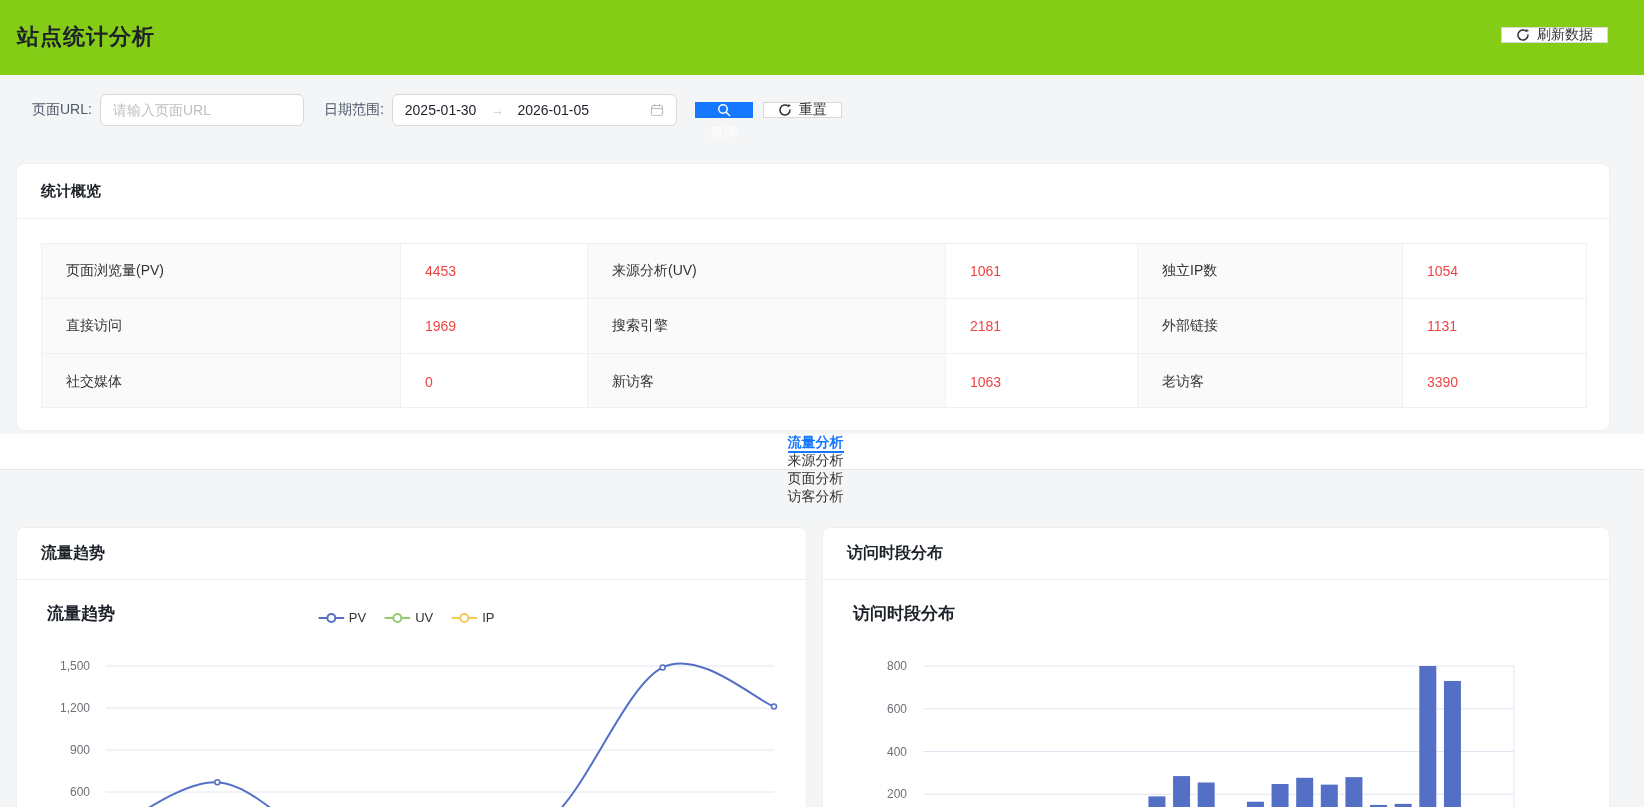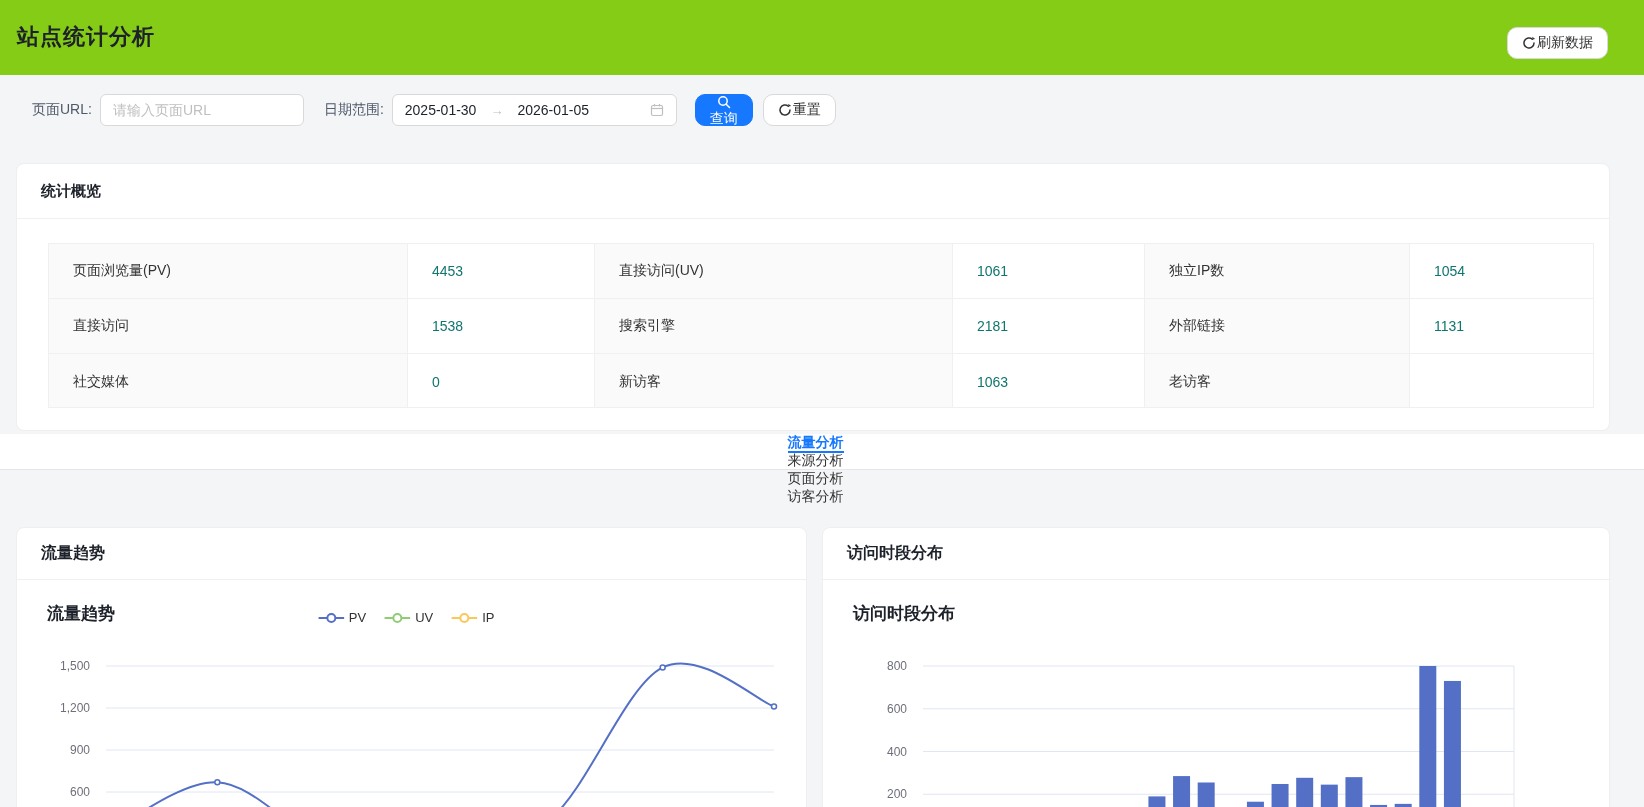--- a/index.html
+++ b/index.html
@@ -1,22 +1,22 @@
 <!DOCTYPE html>
 <html style="--primary: #1677ff;"><head>
 <meta charset="utf-8">
 <style>
   * { margin:0; padding:0; box-sizing:border-box; }
   html,body { width:1644px; height:807px; overflow:hidden;
     font-family:"Liberation Sans","DejaVu Sans",sans-serif;
     background:#f4f5f7; color:#1d2129; }
   .topbar { position:absolute; left:0; top:0; width:1644px; height:75px; background:#84cc16; }
   .page-title { position:absolute; left:17px; top:22px; font-size:22px; font-weight:700; color:#1d2129; letter-spacing:1px; }
-  .btn { display:inline-flex; align-items:center; gap:1px; height:32px; padding:0 14px;
-    border:1px solid #d9d9d9; border-radius:10px; background:#fff; font-size:14px; color:#333;
+  .btn { display:inline-flex; align-items:center; gap:7px; height:16px; padding:0 14px;
+    border:1px solid #d9d9d9; border-radius:0; background:#fff; font-size:14px; color:#333;
     cursor:pointer; white-space:nowrap; }
   .btn.primary { background:var(--primary,#1677ff); border-color:var(--primary,#1677ff); color:#fff; }
   .refresh-btn { position:absolute; right:36px; top:27px; }
   
   .filter-row { position:absolute; left:32px; top:94px; height:32px; display:flex; align-items:center; }
   .f-label { font-size:14px; color:#4e5969; }
   .text-input { width:204px; height:32px; margin-left:8px; border:1px solid #d9d9d9; border-radius:6px;
     background:#fff; padding:0 12px; font-size:14px; color:#1d2129; font-family:inherit; }
   .text-input::placeholder { color:#bfbfbf; }
   .date-label { margin-left:20px; }
@@ -28,23 +28,23 @@
   .reset-btn { margin-left:10px; }
   
   .card { position:absolute; background:#fff; border:1px solid #efefef; border-radius:8px; }
   .card-head { display:flex; align-items:center; padding:0 24px; border-bottom:1px solid #f0f0f0; }
   .card-head .t { font-size:15px; font-weight:700; color:#1d2129; }
   .overview-card { left:16px; top:163px; width:1594px; height:268px; }
   .overview-card .card-head { height:55px; }
   
   .stats-table { position:absolute; left:24px; top:79px; width:1546px; height:165px;
     display:grid; grid-template-columns:359px 187px 358px 192px 265px 185px; grid-auto-rows:55px;
-    border:1px solid #f0f0f0; border-radius:0; overflow:hidden;margin-left:7px; }
+    border:1px solid #f0f0f0; border-radius:0; overflow:hidden; }
   .cell { display:flex; align-items:center; padding-left:24px; font-size:14px;
-    border-right:1px solid #f0f0f0; border-bottom:1px solid #f0f0f0; background:#fff; color:#0f766e; }
+    border-right:1px solid #f0f0f0; border-bottom:1px solid #f0f0f0; background:#fff; color:#ef4444; }
   .cell.lab { background:#fafafa; color:#333; }
   .cell:nth-child(6n) { border-right:none; }
   
   .tabstrip { position:absolute; left:0; top:434px; width:1644px; height:36px; background:#fff;
     border-bottom:1px solid #e5e6eb; display:flex; align-items:center; padding-left:17px;flex-direction:column; }
   .tab { position:relative; height:36px; display:flex; align-items:center; margin-right:30px;
     font-size:14px; color:#333; cursor:pointer; }
   .tab.active { color:var(--primary,#1677ff); font-weight:600; }
   .tab.active::after { content:""; position:absolute; left:0; right:0; bottom:-1px; height:2px;
     background:var(--primary,#1677ff); }
@@ -115,37 +115,38 @@
   </button>
 </div>
 
 <div class="card overview-card">
   <div class="card-head">
     <span class="t">统计概览</span>
   </div>
   <div class="stats-table">
     <div class="cell lab">页面浏览量(PV)</div>
     <div class="cell">4453</div>
-    <div class="cell lab">直接访问(UV)</div>
+    <div class="cell lab">来源分析(UV)</div>
     <div class="cell">1061</div>
     <div class="cell lab">独立IP数</div>
     <div class="cell">1054</div>
 
     <div class="cell lab">直接访问</div>
-    <div class="cell">1538</div>
+    <div class="cell">1969</div>
     <div class="cell lab">搜索引擎</div>
     <div class="cell">2181</div>
     <div class="cell lab">外部链接</div>
     <div class="cell">1131</div>
 
     <div class="cell lab row3" style="border-bottom:none">社交媒体</div>
     <div class="cell row3" style="border-bottom:none">0</div>
     <div class="cell lab row3" style="border-bottom:none">新访客</div>
     <div class="cell row3" style="border-bottom:none">1063</div>
     <div class="cell lab row3" style="border-bottom:none">老访客</div>
+    <div class="cell row3" style="border-bottom:none">3390</div>
   </div>
 </div>
 
 <div class="tabstrip">
   <div class="tab active">
       <span>流量分析</span>
     </div>
   <div class="tab">
       <span>来源分析</span>
     </div>

